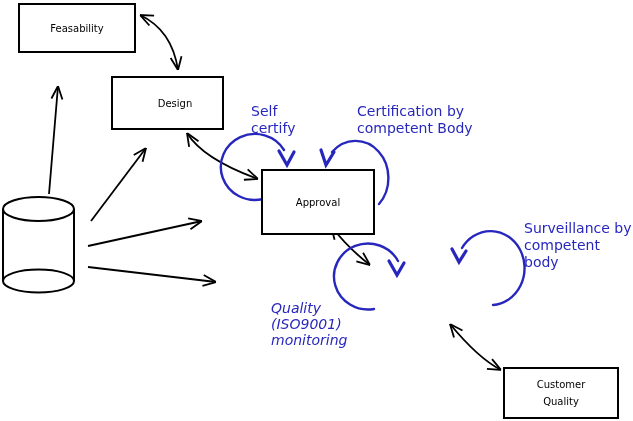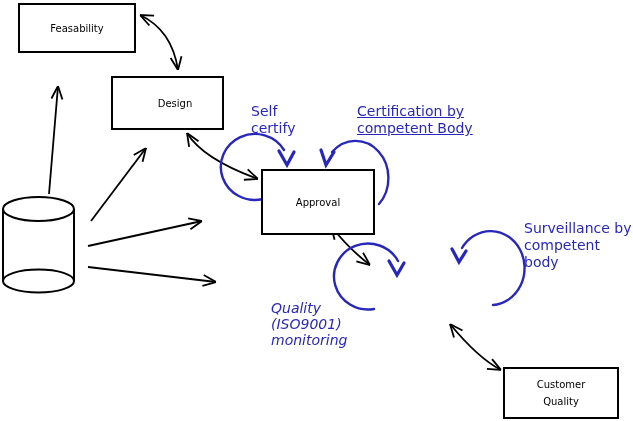--- a/index.html
+++ b/index.html
@@ -103,21 +103,21 @@
   <div class="node" style="left:261px;top:169px;width:114px;height:66px;">Approval</div>
 
 
   <div class="node" style="left:503px;top:367px;width:116px;height:52px;">Customer
 Quality</div>
 
 
   <div class="annot" style="left:251px;top:103px;">Self
 certify</div>
 
-  <div class="annot" style="left:357px;top:103px;text-decoration:underline;">Certification by
+  <div class="annot" style="left:357px;top:103px;">Certification by
 competent Body</div>
 
   <div class="annot" style="left:524px;top:220px;">Surveillance by
 competent body</div>
 
   <div class="annot tight" style="left:271px;top:300px;">Quality
 (ISO9001)
 monitoring</div>
 
 </div>

